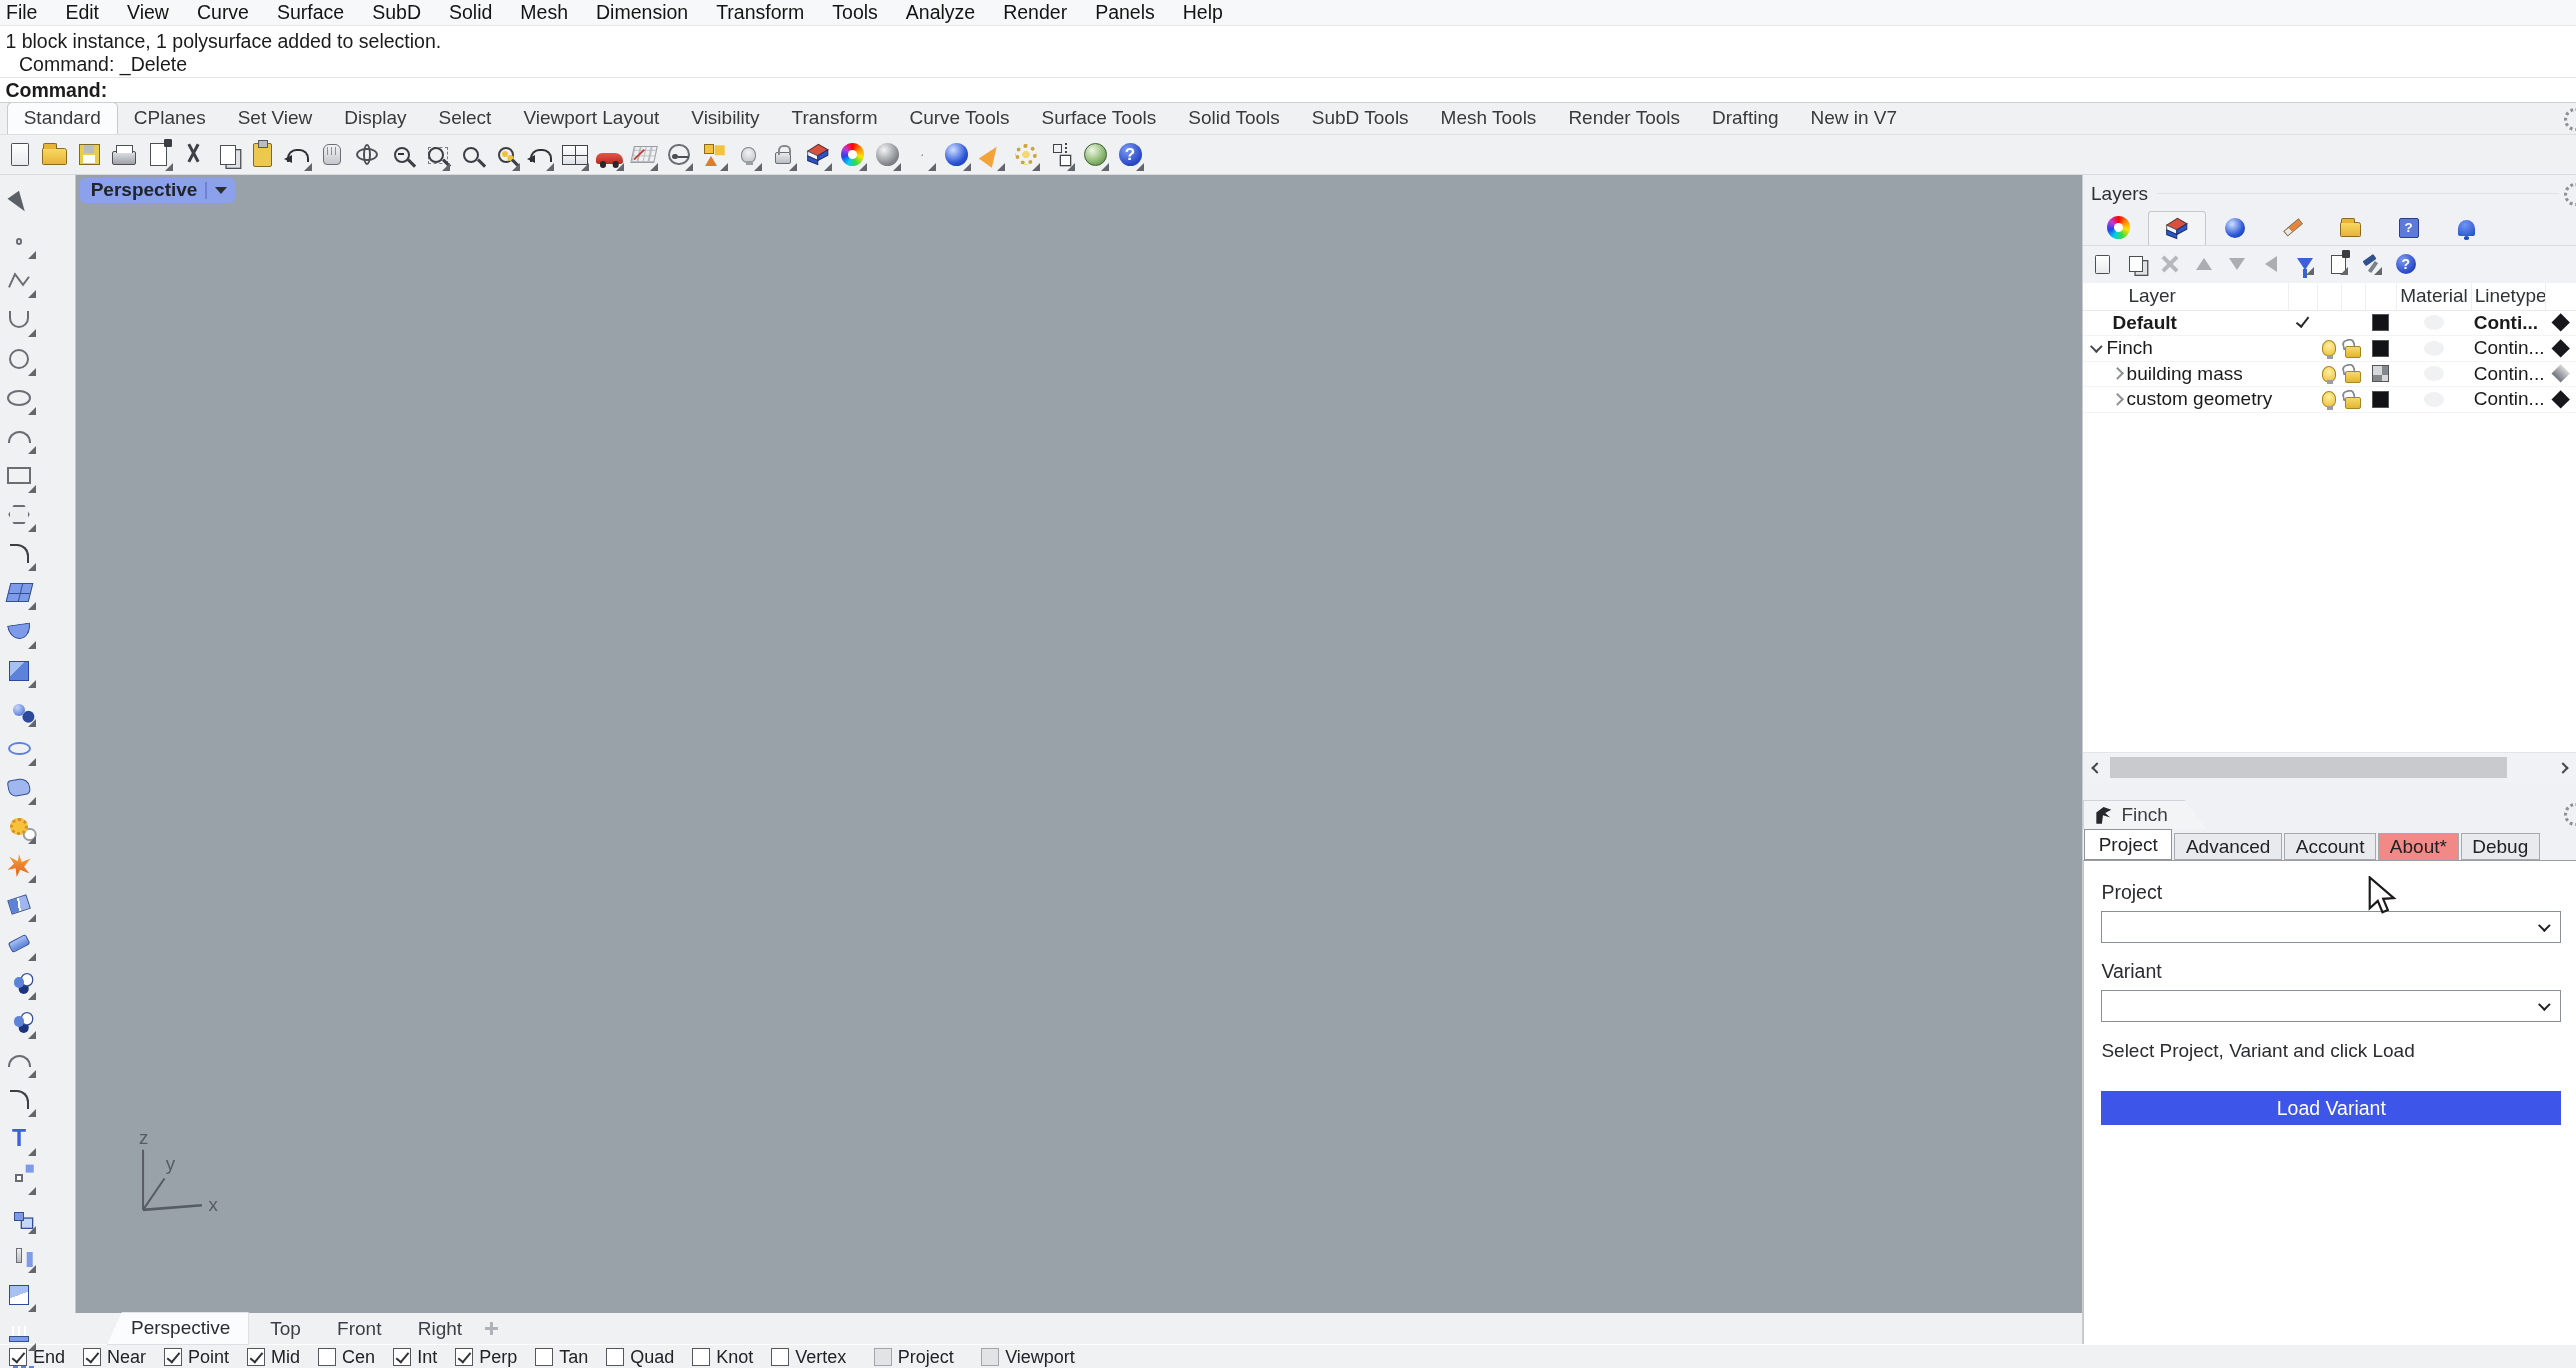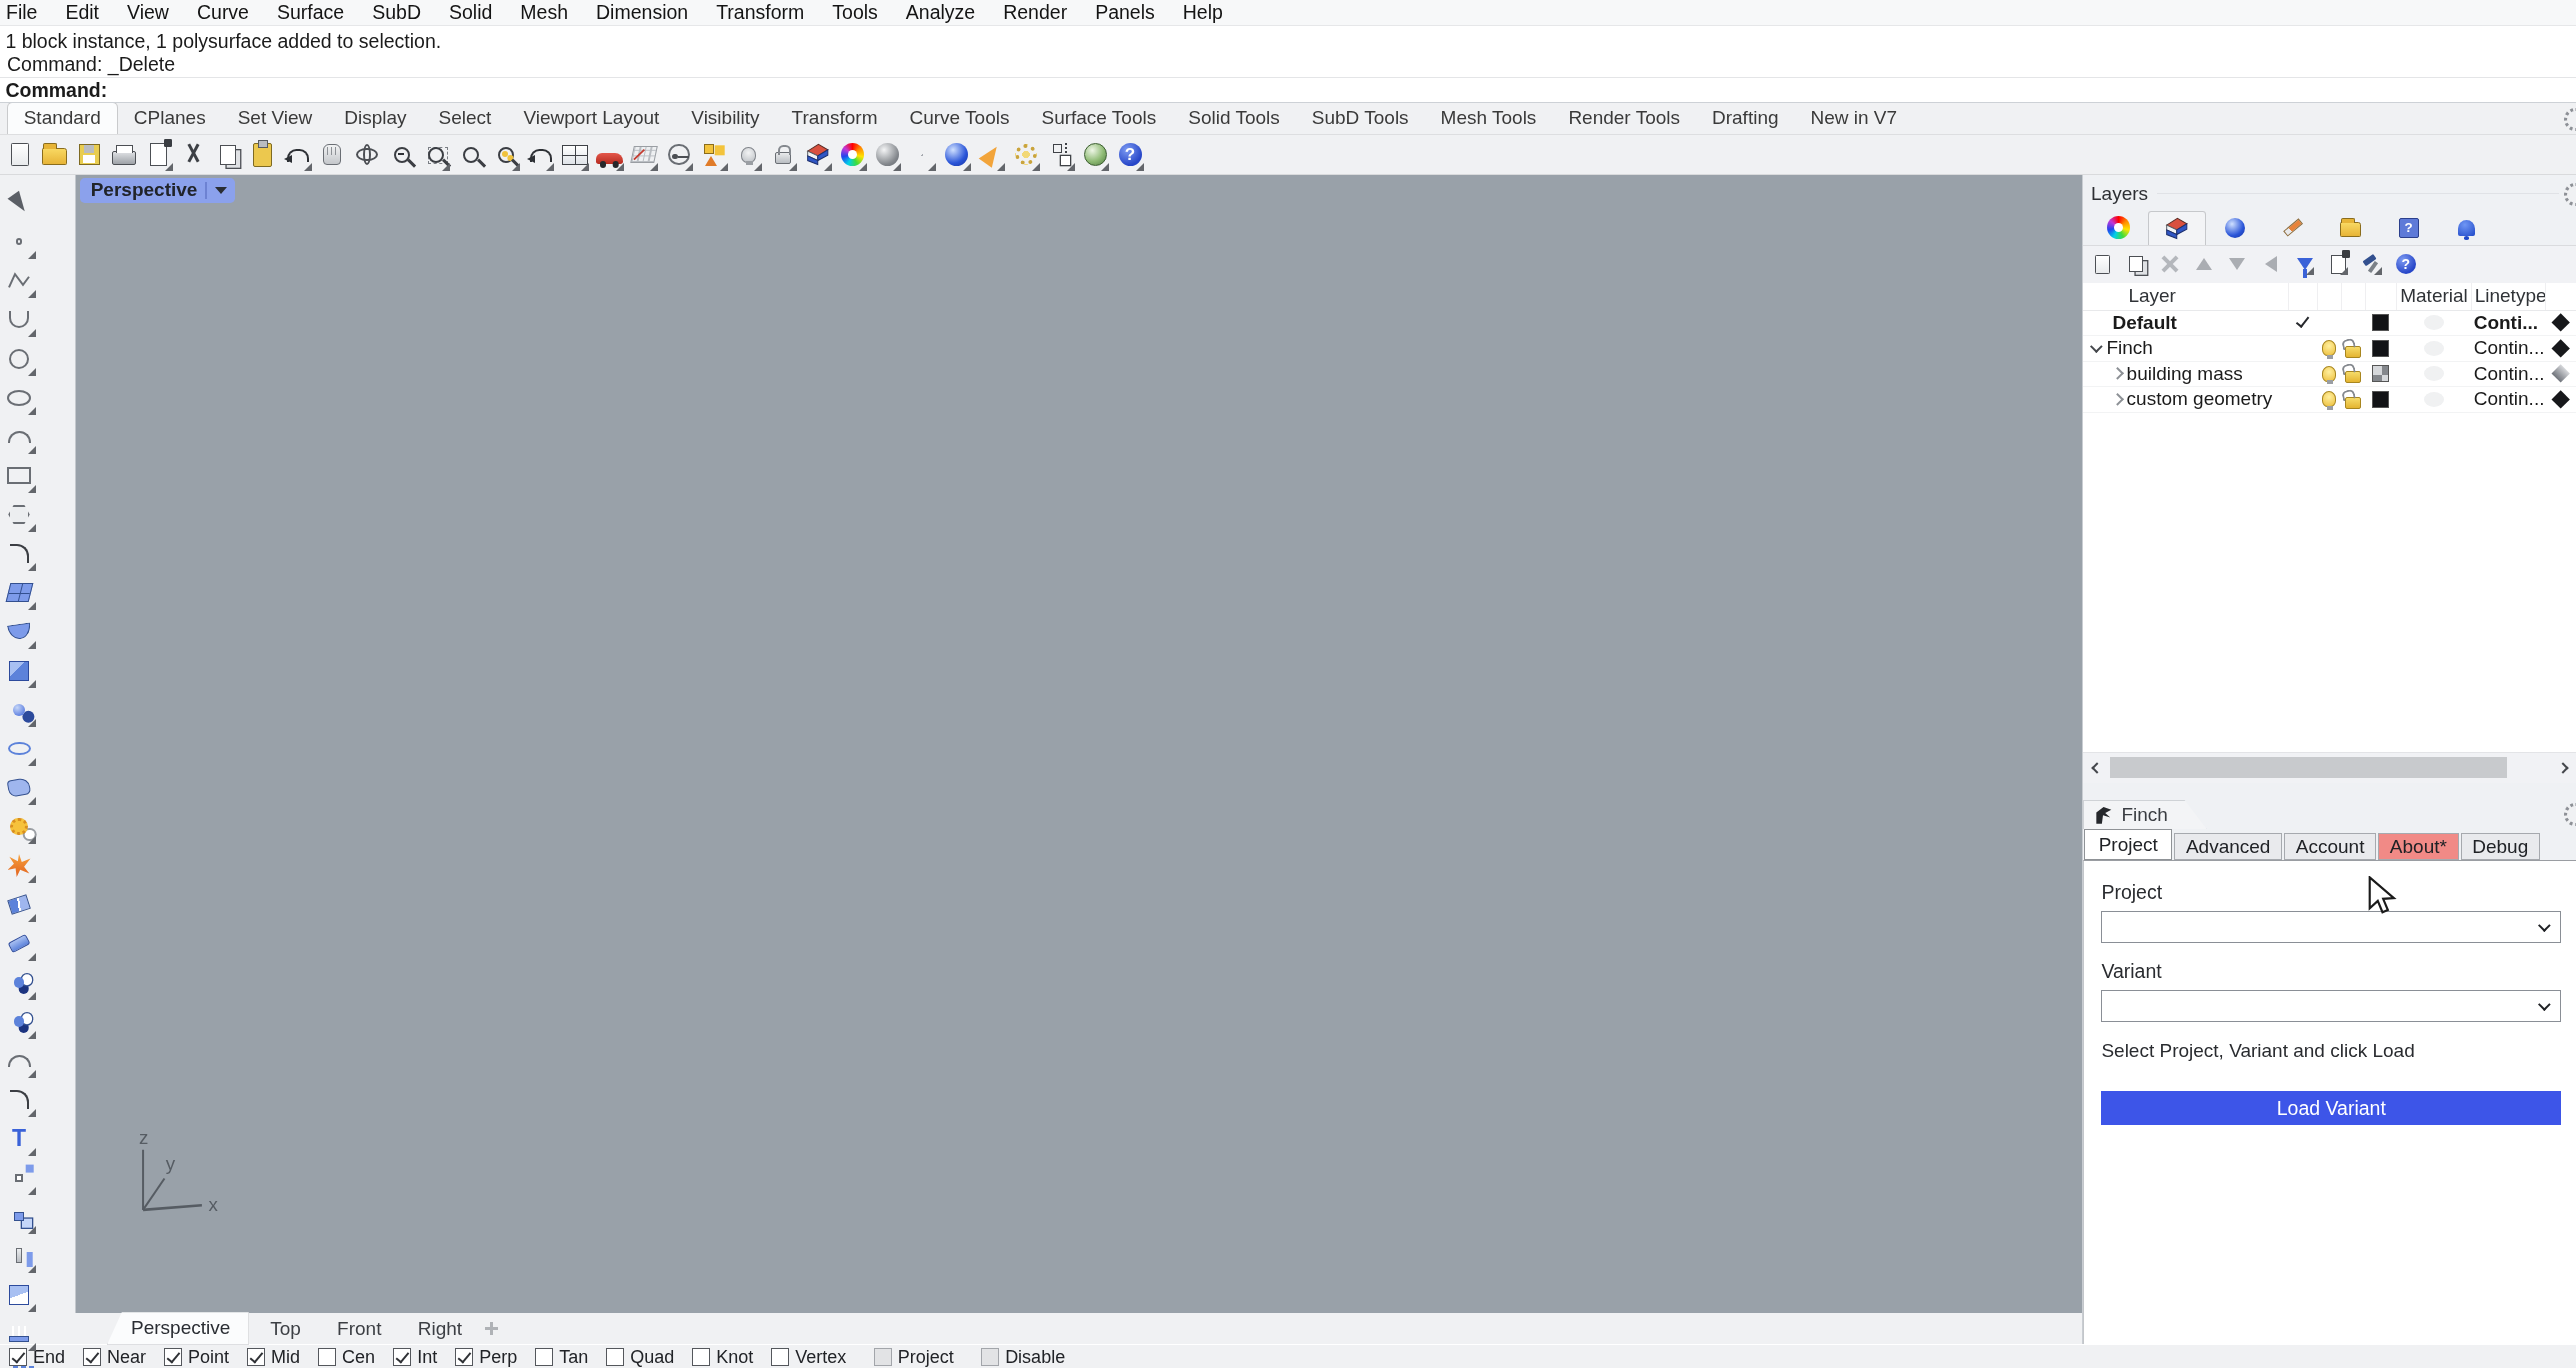--- a/index.html
+++ b/index.html
@@ -4,21 +4,21 @@
 <style>
   *{box-sizing:border-box;margin:0;padding:0;}
   html,body{width:2576px;height:1369px;overflow:hidden;background:#f0f1f3;
     font-family:"Liberation Sans",sans-serif;color:#1b1b1b;-webkit-font-smoothing:antialiased;}
 
   
   .menubar{height:25.5px;display:flex;align-items:center;background:#f7f8f9;border-bottom:0.7px solid #e6e7e9;padding-left:0;margin-left:-8px;}
   .menu-item{padding:0 14px;font-size:19.5px;color:#141414;white-space:nowrap;}
   .cmdwrap{background:#fff;}
   .cmd1{height:28px;line-height:31px;padding-left:5.4px;font-size:19.5px;}
-  .cmd2{height:24px;line-height:20px;padding-left:7px;font-size:19.5px;border-bottom:0.7px solid #e4e5e7;}
+  .cmd2{height:24px;line-height:20px;padding-left:19px;font-size:19.5px;border-bottom:0.7px solid #e4e5e7;}
   .cmd3{height:25.5px;line-height:25.5px;padding-left:5.4px;font-size:19.5px;font-weight:bold;border-bottom:1.3px solid #cdd1d6;}
   .tabsrow{height:32px;display:flex;align-items:flex-end;background:#f0f1f3;border-bottom:0.7px solid #dddee0;padding-left:6.7px;position:relative;overflow:hidden;}
   .ttab{font-size:19px;color:#3a3a3a;padding:4.7px 16px;white-space:nowrap;}
   .ttab.active{background:#fbfcfd;border:0.7px solid #c9cacc;border-bottom:none;border-radius:5.4px 5.4px 0 0;}
   .iconsrow{height:40px;display:flex;align-items:center;gap:2.7px;padding-left:4px;background:#f0f1f3;border-bottom:0.7px solid #d9dadc;position:relative;overflow:hidden;}
 
   .gear-edge{position:absolute;right:-10.7px;top:5.4px;width:23px;height:23px;border-radius:50%;
     border:3.4px dotted #8d9096;background:#f0f1f3;}
 
   
@@ -801,21 +801,21 @@
   <span class="os">
       <span class="cb"></span>
       <span>Vertex</span>
     </span>
   <span class="os" style="margin-left:9.4px">
       <span class="cb disabled"></span>
       <span>Project</span>
     </span>
   <span class="os" style="margin-left:9.4px">
       <span class="cb disabled"></span>
-      <span>Disable</span>
+      <span>Viewport</span>
     </span>
 </div>
 
 <div class="cursor-float">
   <svg width="35" height="43" viewBox="0 0 26 32">
     <path d="M2 1 L2 24 L8 18.5 L11.5 27 L15.5 25.3 L12 17 L20 16.5 Z" fill="#fff" stroke="#1b1b1b" stroke-width="1.6"></path>
   </svg>
 </div>
 
 

